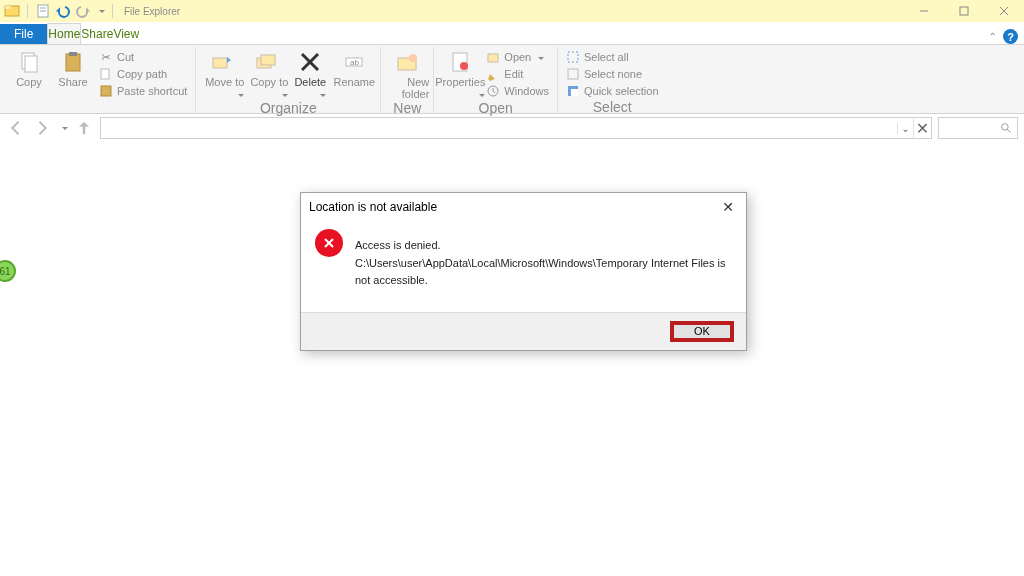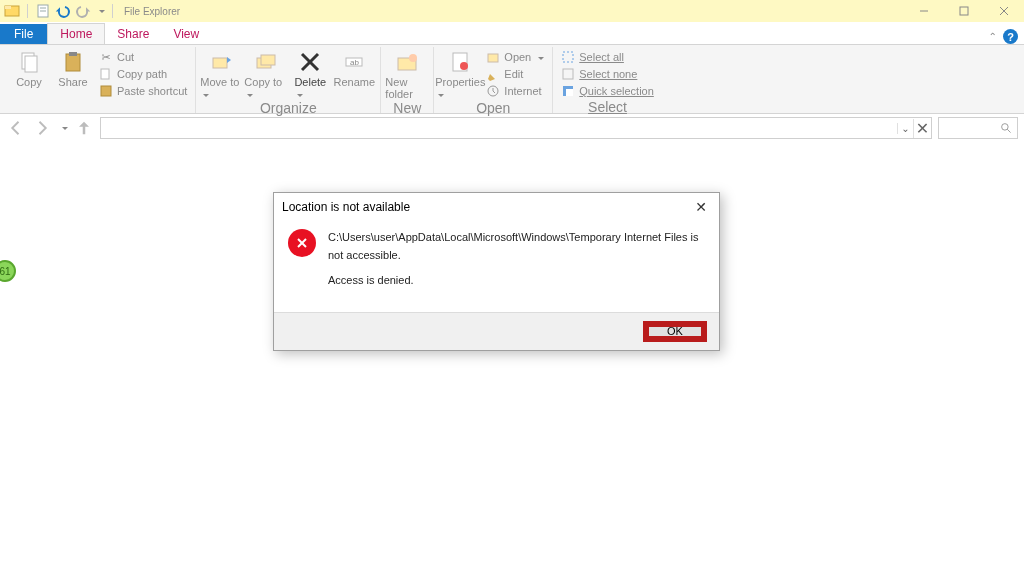--- a/index.html
+++ b/index.html
@@ -11,62 +11,62 @@
   .titlebar .qat { display: flex; align-items: center; gap: 4px; padding: 0 4px; }
   .qat-icon { width: 16px; height: 16px; display:flex; align-items:center; justify-content:center; }
   .titlebar .sep { width:1px; height:14px; background:#d0d0d0; margin:0 3px; }
   .titlebar .title { margin-left: 4px; }
   .titlebar .spacer { flex: 1; }
   .winbtn { width: 40px; height: 22px; display:flex; align-items:center; justify-content:center; color:#888; }
   .winbtn svg { width:10px; height:10px; }
 
   
   .tabs { height: 22px; display:flex; align-items:flex-end; font-size:12px; }
-  .tab { padding: 3px 12px; color:#be185d; }
+  .tab { padding: 3px 0; color:#4d7c0f; }
   .tab.file { background:#1979ca; color:#fff; padding:3px 14px; }
   .tab.active { background:#f5f5f5; border:1px solid #d4d4d4; border-bottom:none; }
   .tabs .right { margin-left:auto; display:flex; align-items:center; padding-right:6px; gap:6px; }
   .help-badge { width:15px; height:15px; border-radius:50%; background:#1979ca; color:#fff; font-size:11px; font-weight:bold; display:flex; align-items:center; justify-content:center; }
 
   
   .ribbon { height: 70px; background:#f5f5f5; border-top:1px solid #d4d4d4; border-bottom:1px solid #d4d4d4; display:flex; font-size:11px; color:#8a8a8a; padding: 2px 3px 0 3px; }
   .group { display:flex; flex-direction:column; border-right:1px solid #e0e0e0; padding: 0 4px; }
-  .group:last-child { border-right:none;text-decoration:underline; }
+  .group:last-child { border-right:none; }
   .group-body { flex:1; display:flex; align-items:flex-start; }
   .group-label { text-align:center; font-size:14px; color:#8a8a8a; padding-bottom:1px; }
-  .bigbtn { width:44px; display:flex; flex-direction:column; align-items:center; padding-top:3px; text-align:left; line-height:1.1; color:#8a8a8a; }
+  .bigbtn { width:44px; display:flex; flex-direction:column; align-items:center; padding-top:3px; text-align:right; line-height:1.1; color:#8a8a8a; }
   .bigbtn.dark { color:#444; }
   .bigbtn .ico { width:24px; height:24px; margin-bottom:2px; display:flex; align-items:center; justify-content:center; }
   .smallcol { display:flex; flex-direction:column; justify-content:flex-start; padding-top:2px; gap:1px; }
   .smallbtn { display:flex; align-items:center; gap:4px; padding:1px 4px; color:#8a8a8a; white-space:nowrap; }
   .smallbtn.dark { color:#444; }
   .smallbtn .ico { width:14px; height:14px; display:flex; align-items:center; justify-content:center; }
   .drop::after { content:""; display:inline-block; margin-left:3px; border:3px solid transparent; border-top-color:#888; transform:translateY(2px); }
 
   
   .navrow { height: 28px; display:flex; align-items:center; gap:6px; padding: 2px 6px; }
   .navbtn { width:20px; height:20px; display:flex; align-items:center; justify-content:center; color:#bcbcbc; }
   .addr { flex:1; height:22px; border:1px solid #cfcfcf; display:flex; align-items:center; }
   .addr .dd { width:16px; text-align:center; color:#666; border-left:1px solid #e0e0e0; font-size:10px; }
   .addr .clr { width:18px; text-align:center; color:#666; border-left:1px solid #e0e0e0; }
   .search { width:80px; height:22px; border:1px solid #cfcfcf; display:flex; align-items:center; justify-content:flex-end; padding-right:4px; color:#888; }
 
   
   .edge-badge { position:absolute; left:-6px; top:260px; width:22px; height:22px; border-radius:50%; background:#8bd65a; border:2px solid #5aa72e; color:#2f6a12; font-size:10px; display:flex; align-items:center; justify-content:center; }
 
   
-  .dialog { position:absolute; left:273px; top:192px; width:447px; background:#fff; border:1px solid #9f9f9f; box-shadow: 3px 3px 12px rgba(0,0,0,0.25); }
+  .dialog { position:absolute; left:300px; top:192px; width:447px; background:#fff; border:1px solid #9f9f9f; box-shadow: 3px 3px 12px rgba(0,0,0,0.25); }
   .dlg-title { height:28px; display:flex; align-items:center; padding:0 8px; font-size:12px; color:#000; }
   .dlg-title .x { margin-left:auto; font-size:14px; color:#333; width:20px; text-align:center; }
   .dlg-body { display:flex; padding: 8px 14px 22px 14px; font-size:11px; color:#222; gap:12px; }
   .dlg-icon { width:28px; height:28px; border-radius:50%; background:#e81123; display:flex; align-items:center; justify-content:center; flex-shrink:0; }
   .dlg-icon svg { width:16px; height:16px; }
   .dlg-text { line-height:1.6; }
   .dlg-footer { background:#f0f0f0; border-top:1px solid #dcdcdc; padding:8px 12px; display:flex; justify-content:flex-end; }
-  .dlg-ok { width:64px; height:21px; background:#e1e1e1; border:6px solid #b91c1c; font-size:11px; display:flex; align-items:center; justify-content:center; }
+  .dlg-ok { width:64px; height:21px; background:#e1e1e1; border:4px solid #b91c1c; font-size:11px; display:flex; align-items:center; justify-content:center; }
 
   svg { display:block; }
 </style>
 </head>
 <body>
 
 <div class="titlebar">
   <div class="qat">
     <span class="qat-icon">
       <svg viewBox="0 0 16 16">
@@ -261,21 +261,21 @@
             </span>
             <span>Edit</span>
           </div>
         <div class="smallbtn">
             <span class="ico">
               <svg viewBox="0 0 14 14">
                 <circle cx="7" cy="7" r="5" fill="none" stroke="#999"></circle>
                 <path d="M7 4v3l2 2" stroke="#999" fill="none"></path>
               </svg>
             </span>
-            <span>Internet</span>
+            <span>Windows</span>
           </div>
       </div>
     </div>
     <div class="group-label">Open</div>
   </div>
 
   <div class="group">
     <div class="group-body">
       <div class="smallcol">
         <div class="smallbtn">
@@ -350,20 +350,20 @@
     <span class="x">✕</span>
   </div>
   <div class="dlg-body">
     <div class="dlg-icon">
       <svg viewBox="0 0 16 16">
           <line x1="4" y1="4" x2="12" y2="12" stroke="#fff" stroke-width="2"></line>
           <line x1="12" y1="4" x2="4" y2="12" stroke="#fff" stroke-width="2"></line>
         </svg>
     </div>
     <div class="dlg-text">
+      <div style="margin-top:8px">Access is denied.</div>
       <div>C:\Users\user\AppData\Local\Microsoft\Windows\Temporary Internet Files is not accessible.</div>
-      <div style="margin-top:8px">Access is denied.</div>
     </div>
   </div>
   <div class="dlg-footer">
     <div class="dlg-ok">OK</div>
   </div>
 </div>
 
 </body></html>

